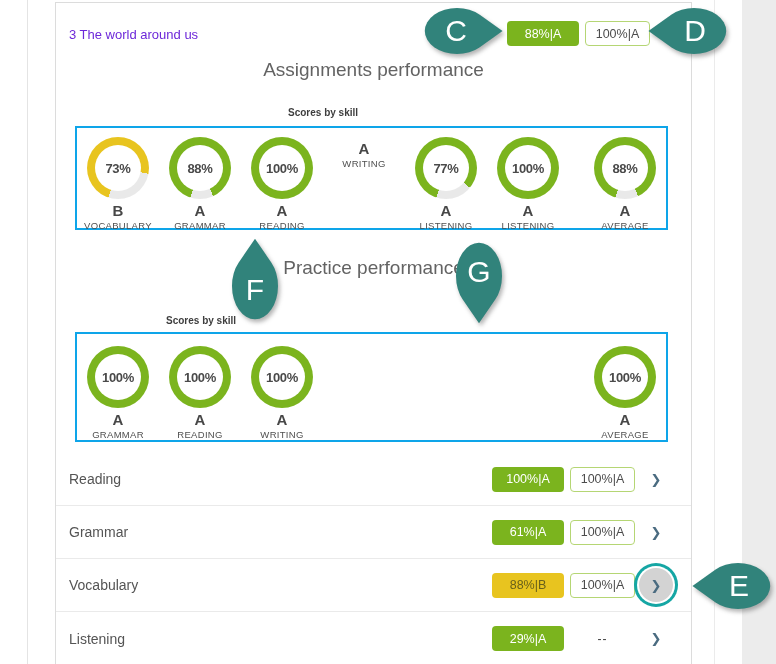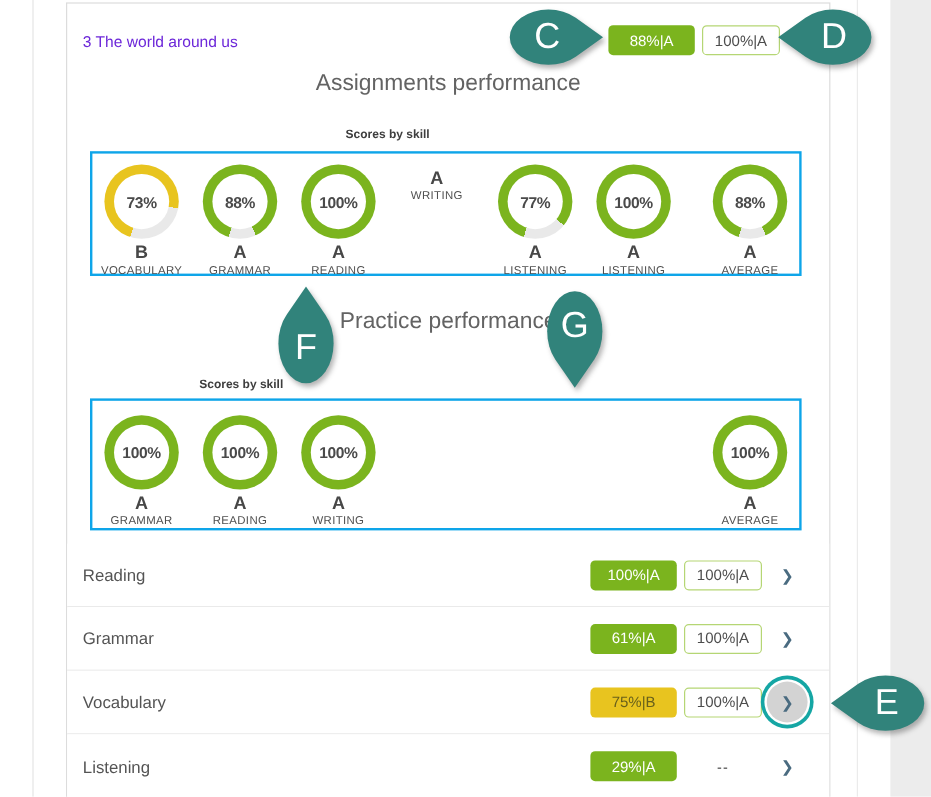--- a/index.html
+++ b/index.html
@@ -240,21 +240,21 @@
       <div class="slot">
           <div class="badge outline">100%|A</div>
         </div>
       <div class="chev-col">
           <span class="chevron">❯</span>
         </div>
     </div>
 
     <div class="row">
       <div class="row-label">Vocabulary</div>
-      <div class="badge filled v-warning">75%|B</div>
+      <div class="badge filled v-warning">88%|B</div>
       <div class="slot">
           <div class="badge outline">100%|A</div>
         </div>
       <div class="chev-col">
         <div class="e-ring">
           <span class="chevron">❯</span>
         </div>
       </div>
     </div>
 

